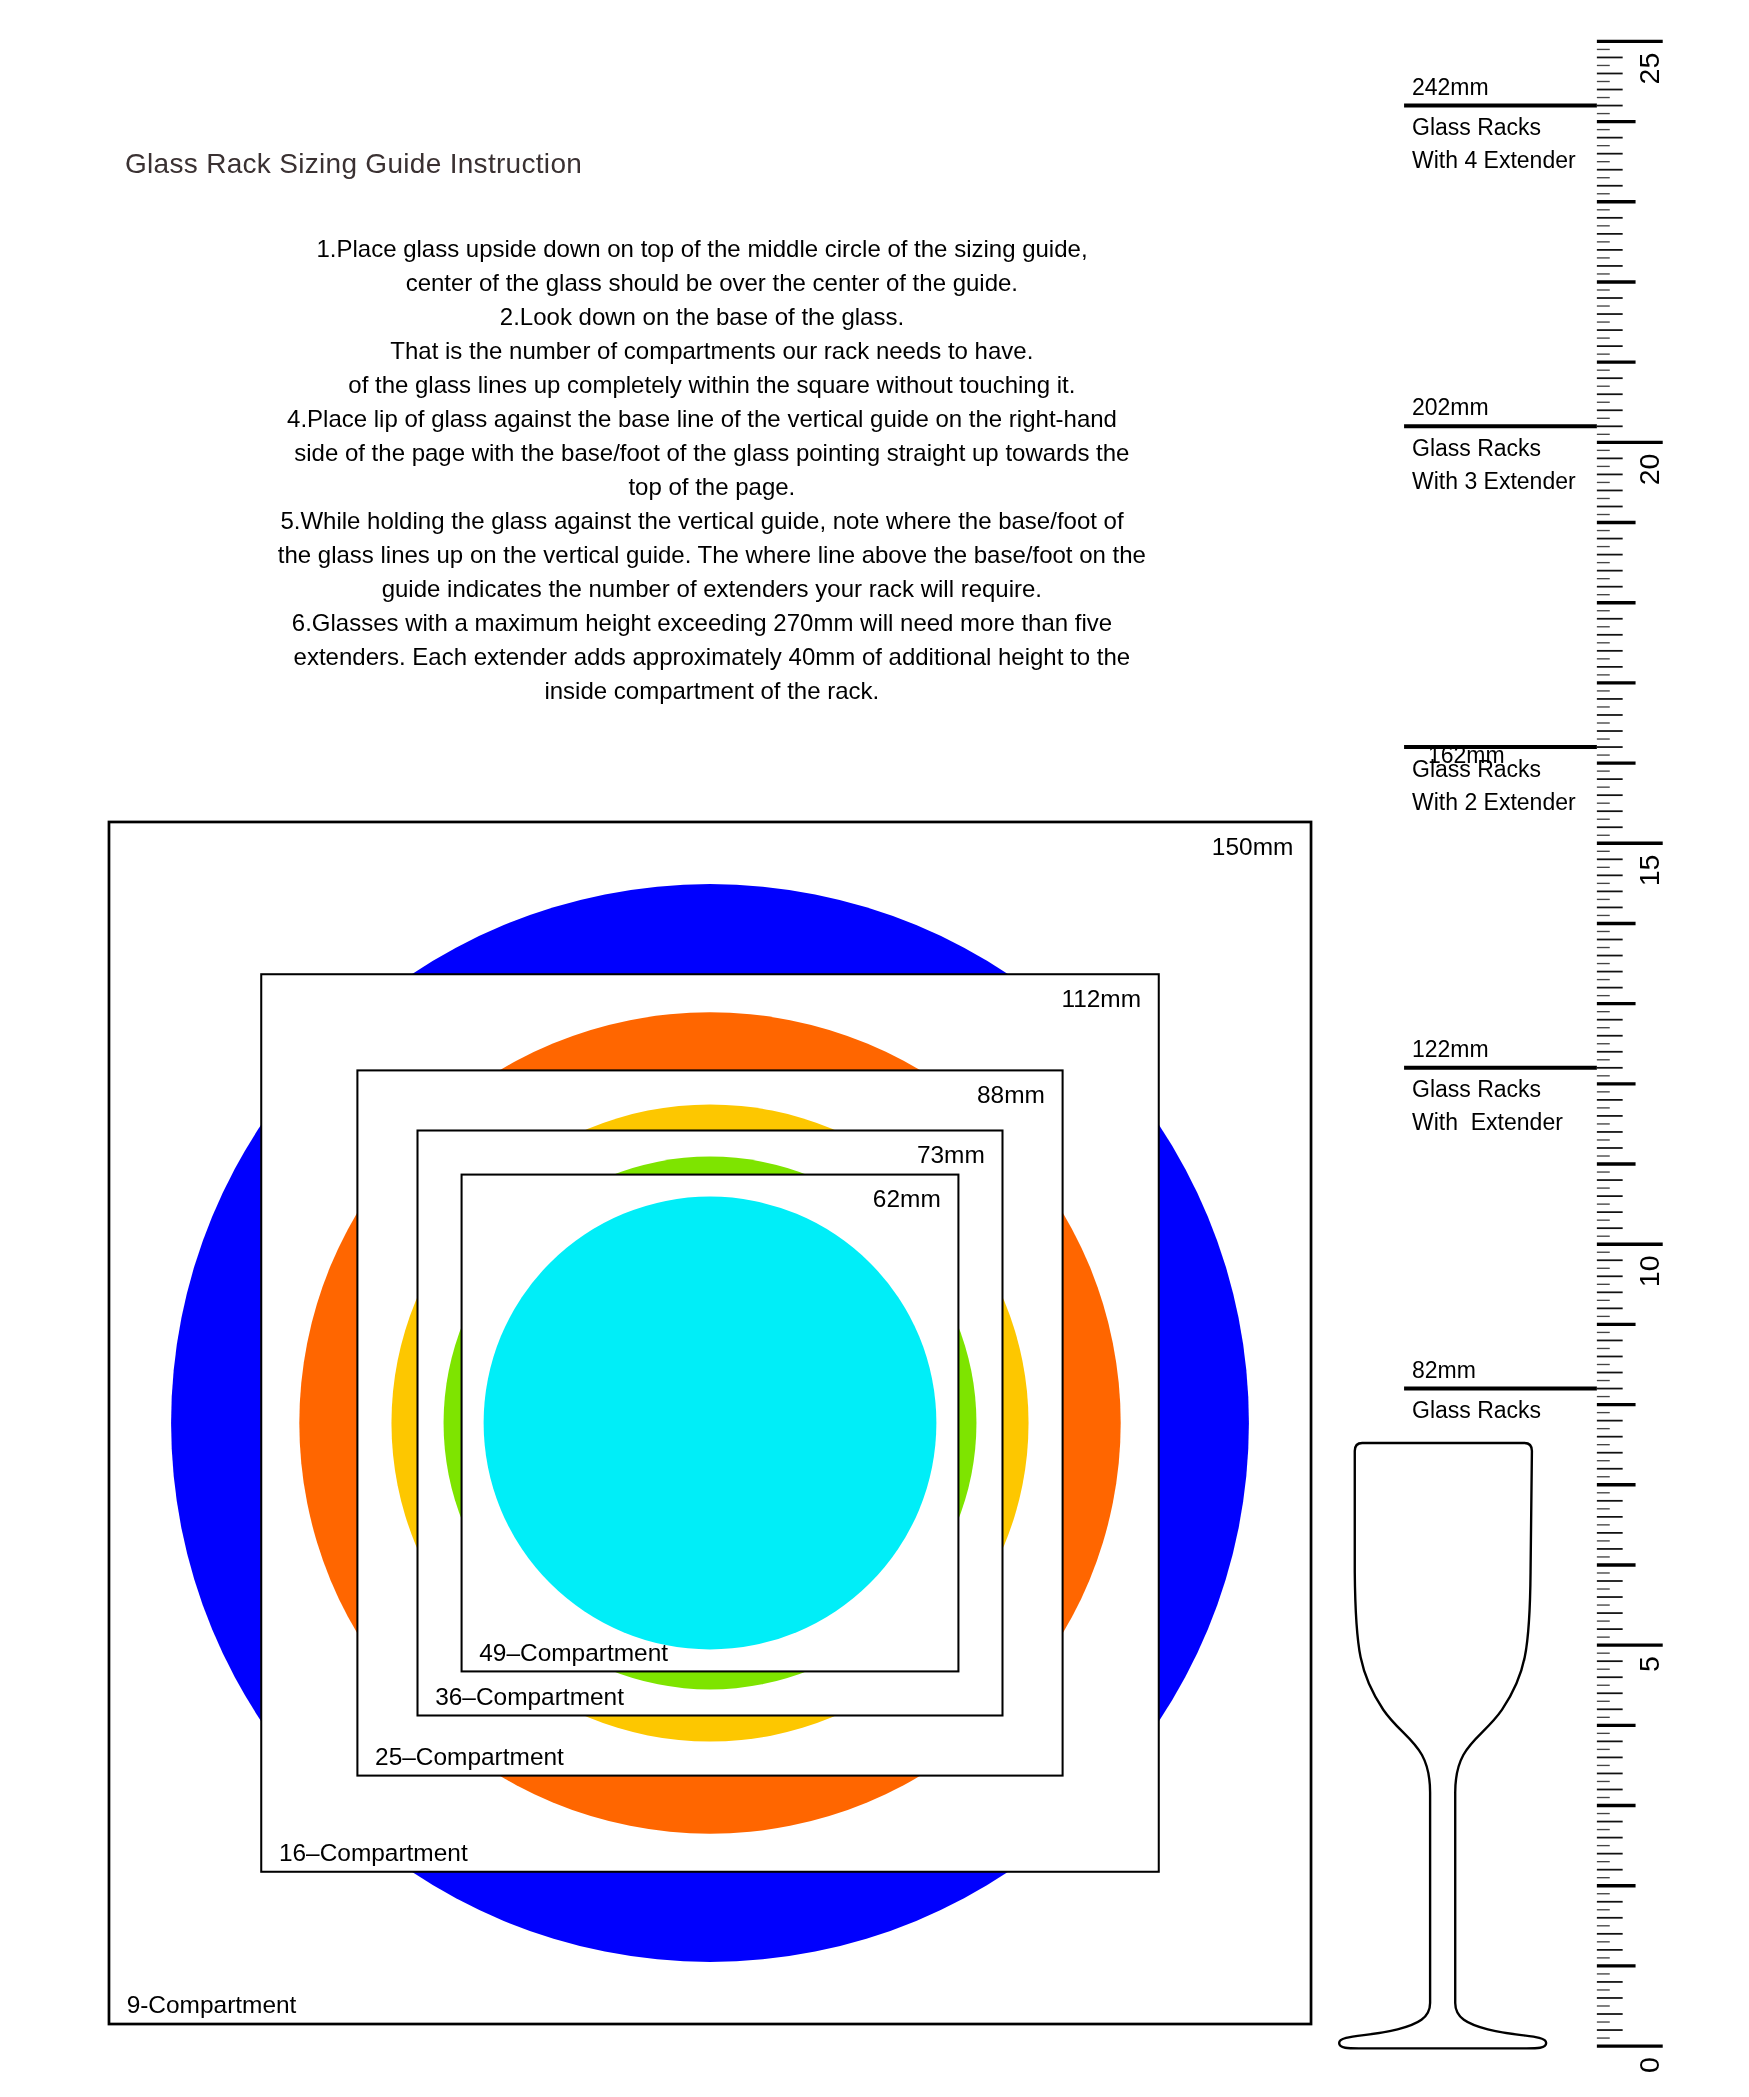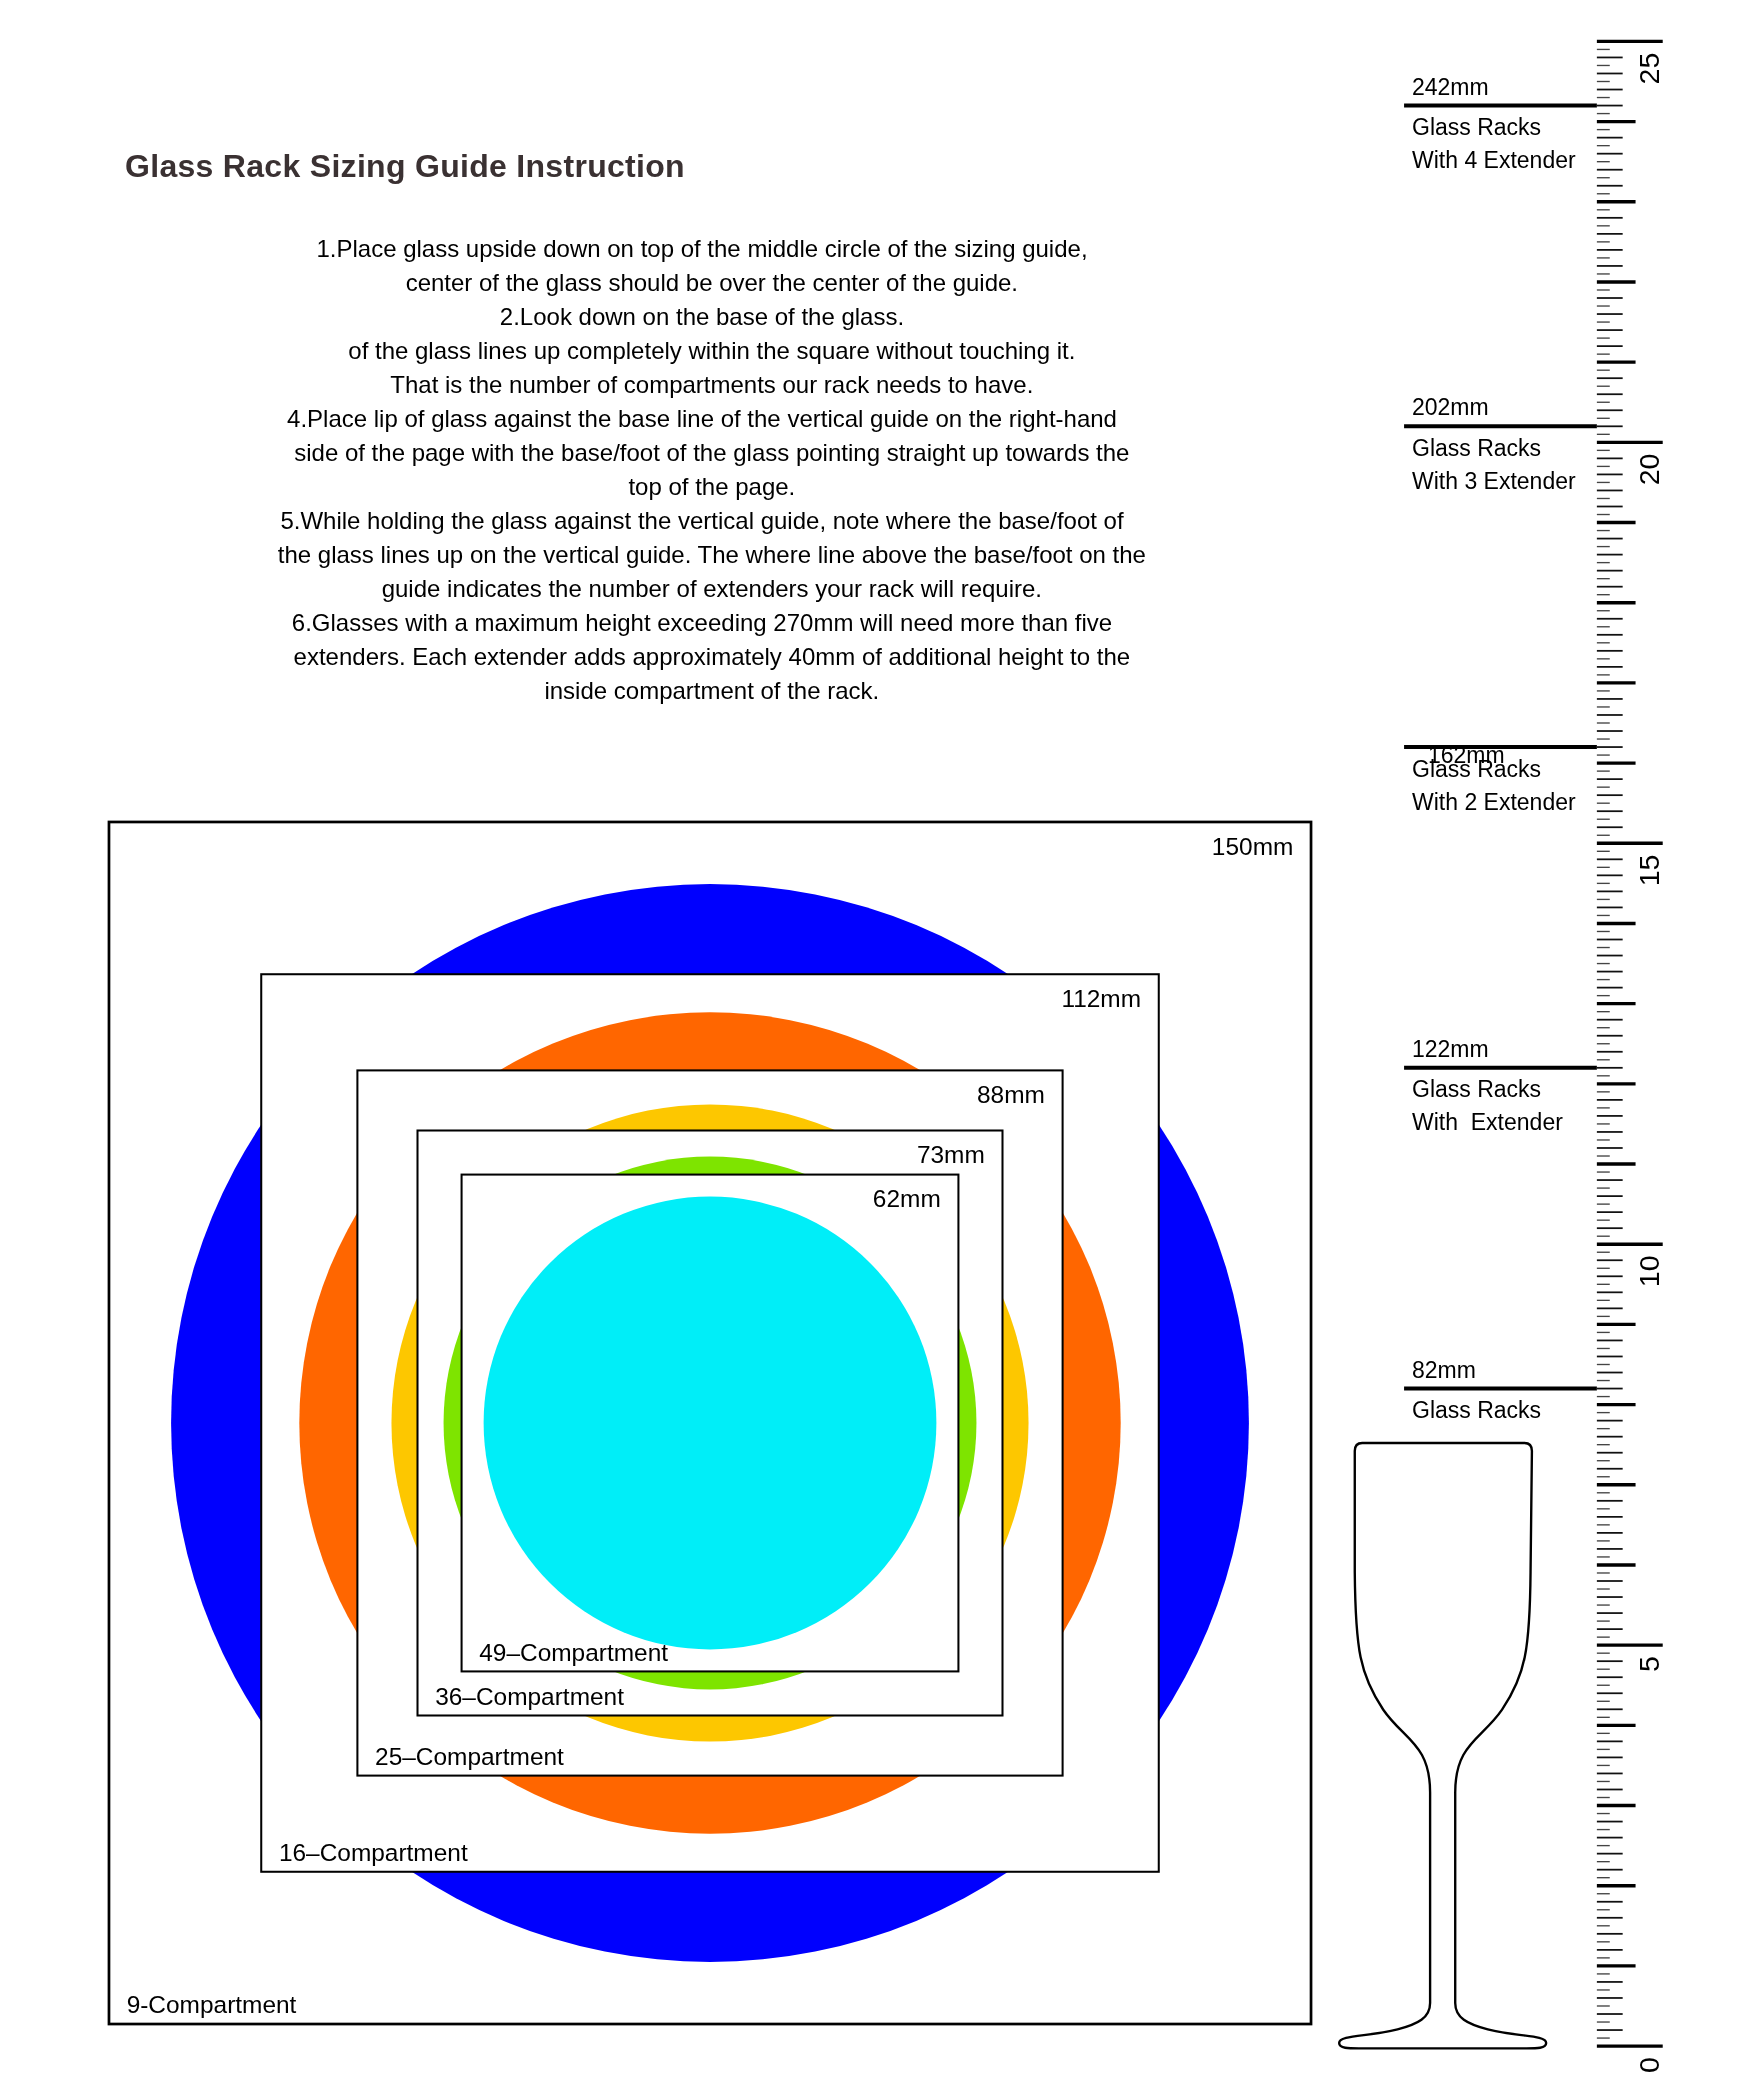--- a/index.html
+++ b/index.html
@@ -1,39 +1,39 @@
 <!DOCTYPE html>
 <html style="font-size:11px"><head>
 <meta charset="utf-8">
 <style>
   html,body{margin:0;padding:0;background:#fff;}
   .page{position:relative;width:1749px;height:2097px;background:#fff;overflow:hidden;
         font-family:"Liberation Sans",sans-serif;color:#000;}
-  .title{position:absolute;left:125px;top:148px;font-size:32px;font-weight:bold;letter-spacing:0.3px;}
+  .title{position:absolute;left:125px;top:148px;font-size:28px;font-weight:normal;letter-spacing:0.3px;}
   .instructions{position:absolute;left:125px;top:232px;width:1154px;font-size:24px;line-height:34px;}
   .instr-line{white-space:pre;text-align:center;}
   .instr-line.cont{padding-left:19.7px;}
   .svg-abs{position:absolute;}
   .mk-size{position:absolute;font-size:23px;line-height:30px;white-space:pre;}
   .mk-desc-line{font-size:23px;line-height:33px;white-space:pre;}
   .mk-desc{position:absolute;}
 </style>
 </head>
 <body>
 
 <div class="page">
 
   <div class="title" style="color: rgb(58, 49, 50);">Glass Rack Sizing Guide Instruction</div>
 
   <div class="instructions" id="instructions">
       <div class="instr-line">1.Place glass upside down on top of the middle circle of the sizing guide,</div>
       <div class="instr-line cont">center of the glass should be over the center of the guide.</div>
       <div class="instr-line">2.Look down on the base of the glass.</div>
+      <div class="instr-line cont">That is the number of compartments our rack needs to have.</div>
       <div class="instr-line cont">of the glass lines up completely within the square without touching it.</div>
-      <div class="instr-line cont">That is the number of compartments our rack needs to have.</div>
       <div class="instr-line">4.Place lip of glass against the base line of the vertical guide on the right-hand</div>
       <div class="instr-line cont">side of the page with the base/foot of the glass pointing straight up towards the</div>
       <div class="instr-line cont">top of the page.</div>
       <div class="instr-line">5.While holding the glass against the vertical guide, note where the base/foot of</div>
       <div class="instr-line cont">the glass lines up on the vertical guide. The where line above the base/foot on the</div>
       <div class="instr-line cont">guide indicates the number of extenders your rack will require.</div>
       <div class="instr-line">6.Glasses with a maximum height exceeding 270mm will need more than five</div>
       <div class="instr-line cont">extenders. Each extender adds approximately 40mm of additional height to the</div>
       <div class="instr-line cont">inside compartment of the rack.</div>
     </div>

